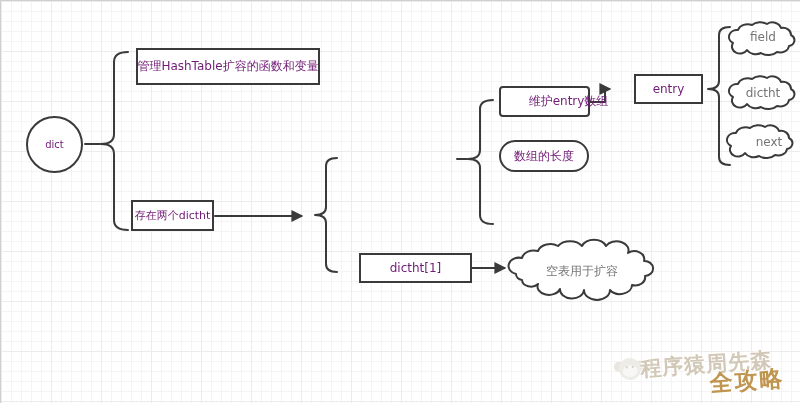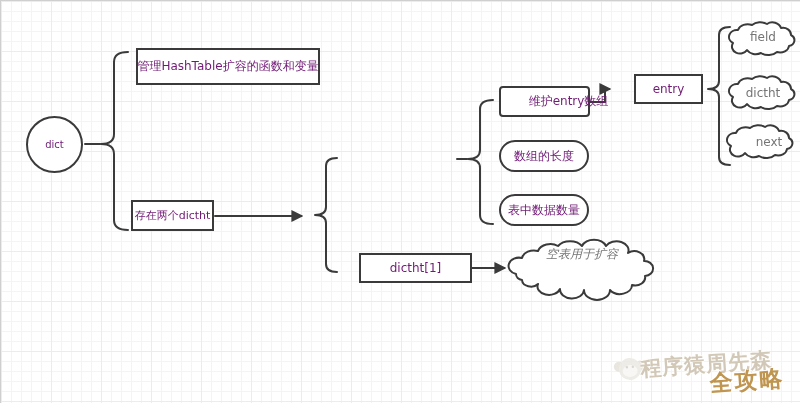--- a/index.html
+++ b/index.html
@@ -102,31 +102,28 @@
   </div>
 
   <div class="node rounded-sm" style="left:498px; top:85px; width:91px; height:31px;padding-left:48px;">
     <span>维护entry数组</span>
   </div>
 
   <div class="node rounded" style="left:498px; top:139px; width:90px; height:32px;">
     <span>数组的长度</span>
   </div>
 
-  <div class="node rounded" style="left:498px; top:193px; width:90px; height:32px;">
-    <span>表中数据数量</span>
-  </div>
 
   <div class="node" style="left:633px; top:73px; width:69px; height:30px;">
     <span>entry</span>
   </div>
 
   <span class="cloud-label" style="left:762px; top:36px;">field</span>
   <span class="cloud-label" style="left:762px; top:92px;">dictht</span>
   <span class="cloud-label" style="left:760px; top:141px;margin-left:8px;">next</span>
-  <span class="cloud-label" style="left:581px; top:253px;font-style:italic;">空表用于扩容</span>
+  <span class="cloud-label" style="left:581px; top:270px;">空表用于扩容</span>
 
   <div class="watermark">
     <span class="wm-author">程序猿周先森</span>
     <span class="wm-badge">全攻略</span>
   </div>
 
 </div>
 
 </body></html>

